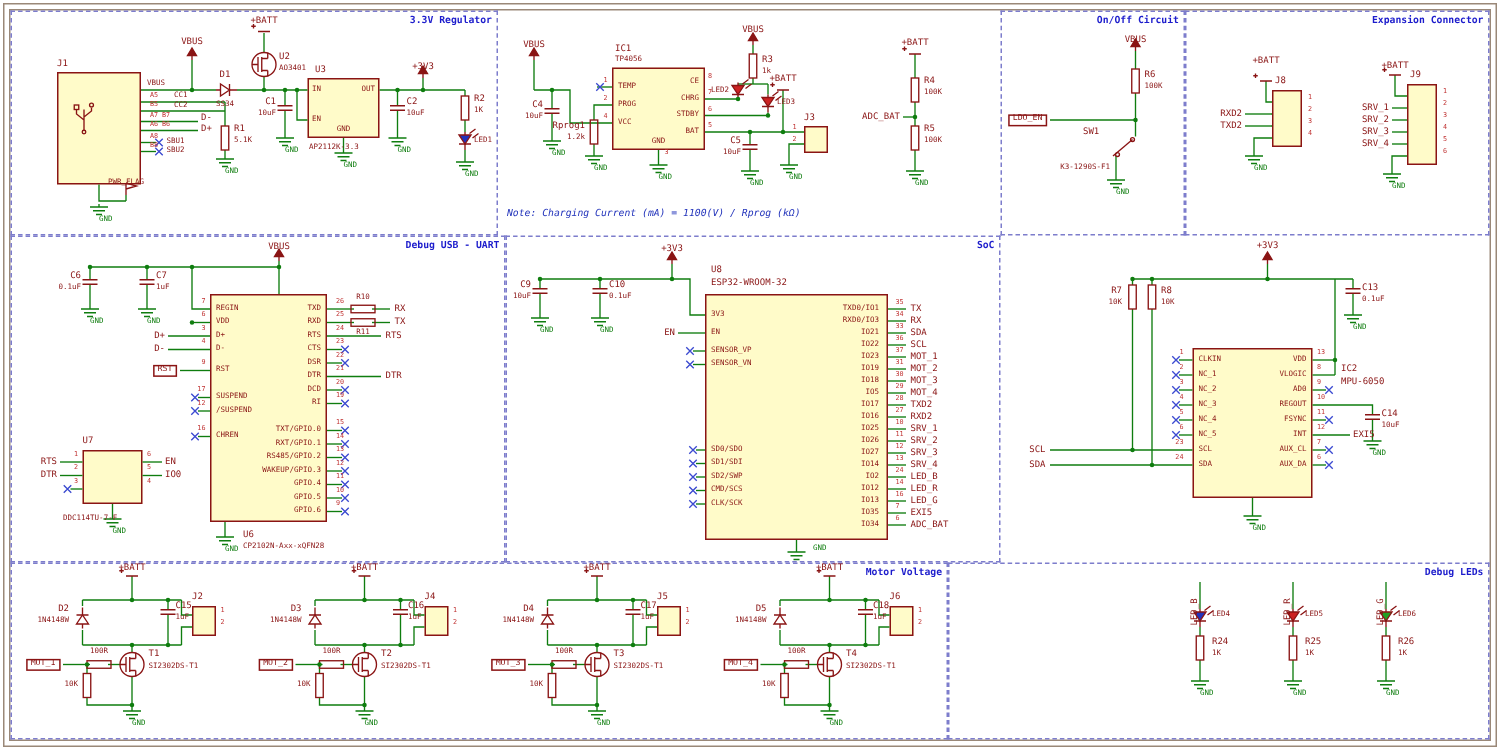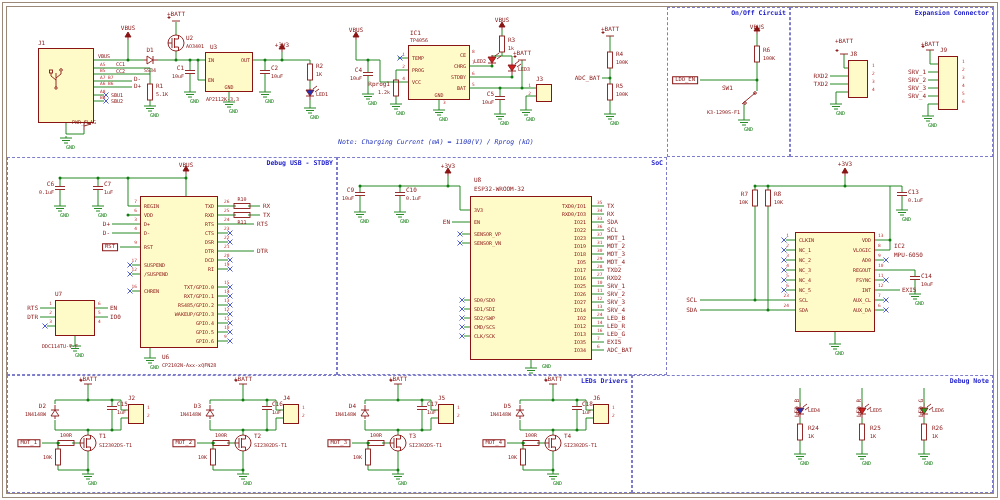--- a/index.html
+++ b/index.html
@@ -26,37 +26,40 @@
   svg .sy-gnd{stroke:#0f7d0f;}
   svg .sy-x{stroke:#3a49d0;}
   svg .sy-dot{fill:#0f7d0f;stroke:none;}
 </style>
 </head>
 <body>
 
 <div id="sheet">
   <div id="frame"></div>
   <div id="sections">
+      <div class="section" style="left: 7px; top: 7px; width: 325px; height: 150px;">
+        <span class="sec-title">3.3V Regulator</span>
+      </div>
       <div class="section" style="left: 790px; top: 7px; width: 203px; height: 150px;">
         <span class="sec-title">Expansion Connector</span>
       </div>
       <div class="section" style="left: 667px; top: 7px; width: 123px; height: 150px;">
         <span class="sec-title">On/Off Circuit</span>
       </div>
       <div class="section" style="left: 7px; top: 157px; width: 330px; height: 218px;">
-        <span class="sec-title">Debug USB - STDBY</span>
+        <span class="sec-title">Debug USB - UART</span>
       </div>
       <div class="section" style="left: 337px; top: 157px; width: 330px; height: 218px;">
         <span class="sec-title">SoC</span>
       </div>
       <div class="section" style="left: 7px; top: 375px; width: 625px; height: 118px;">
-        <span class="sec-title">LEDs Drivers</span>
+        <span class="sec-title">Motor Voltage</span>
       </div>
       <div class="section" style="left: 632px; top: 375px; width: 361px; height: 118px;">
-        <span class="sec-title">Debug Note</span>
+        <span class="sec-title">Debug LEDs</span>
       </div>
     </div>
   <div id="parts">
       <div class="part" style="left: 38px; top: 48px; width: 56px; height: 75px;"></div>
       <div class="part" style="left: 205px; top: 52px; width: 48px; height: 40px;"></div>
       <div class="part" style="left: 408px; top: 45px; width: 62px; height: 55px;"></div>
       <div class="part" style="left: 536px; top: 84px; width: 16px; height: 18px;"></div>
       <div class="part" style="left: 848px; top: 60px; width: 20px; height: 38px;"></div>
       <div class="part" style="left: 938px; top: 56px; width: 20px; height: 54px;"></div>
       <div class="part" style="left: 140px; top: 196px; width: 78px; height: 152px;"></div>

